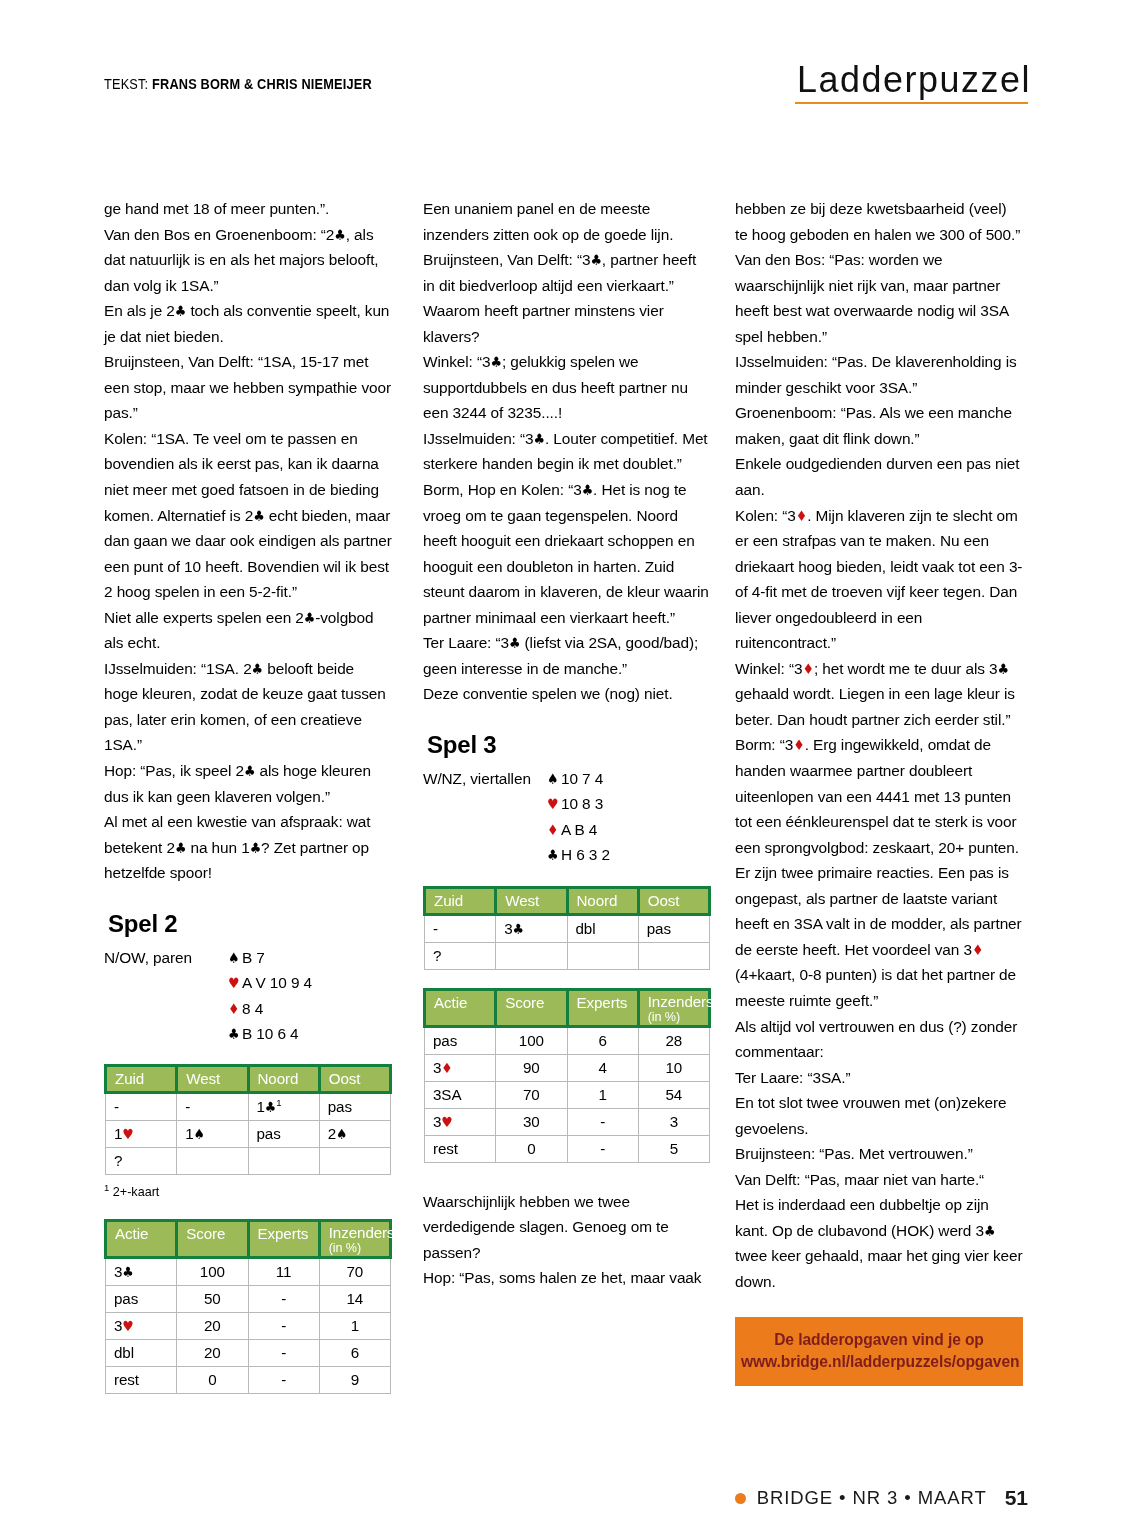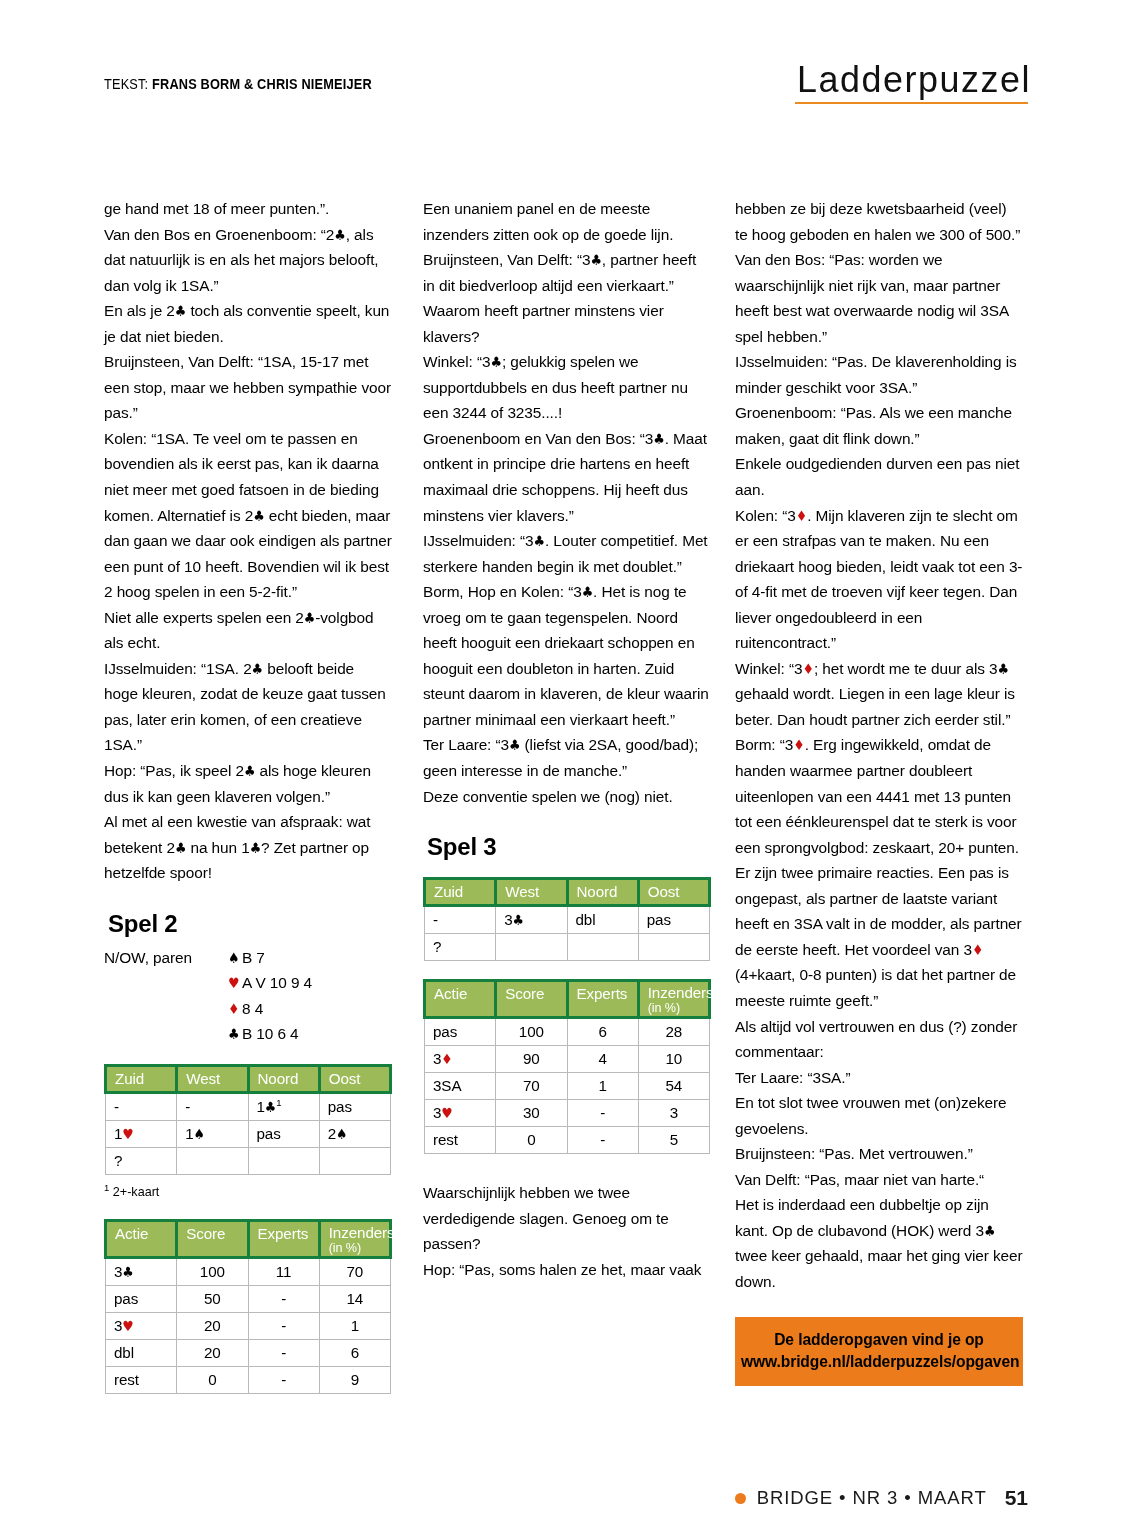--- a/index.html
+++ b/index.html
@@ -200,21 +200,21 @@
     font-stretch: condensed;
   }
   .footnote sup {
     font-size: 9.5px;
   }
 
   
   .callout {
     margin-top: 22px;
     background: #ec7c1b;
-    color: #000000;
+    color: #7f1d1d;
     text-align: center;
     font-weight: 700;
     font-size: 15.6px;
     line-height: 22px;
     padding: 12px 6px 13px 6px;
     width: 288px;
     box-sizing: border-box;
     letter-spacing: -0.1px;
     font-stretch: condensed;
   }
@@ -369,29 +369,37 @@
           </tbody>
         </table>
     </div>
 
     <div class="col col-2">
       <div>
           <p class="body">Een unaniem panel en de meeste inzenders zitten ook op de goede lijn.</p>
           <p class="body"><b>Bruijnsteen, Van Delft:</b> “3<span class="suit suit-c">♣</span>, partner heeft in dit biedverloop altijd een vierkaart.”</p>
           <p class="body">Waarom heeft partner minstens vier klavers?</p>
           <p class="body"><b>Winkel:</b> “3<span class="suit suit-c">♣</span>; gelukkig spelen we supportdubbels en dus heeft partner nu een 3244 of 3235....!</p>
-          <p class="body"><b>Groenenboom en Van den Bos:</b> “3<span class="suit suit-c">♣</span>. Maat ontkent in principe drie hartens en heeft maximaal drie schoppens. Hij heeft dus minstens vier klavers.”</p>
           <p class="body"><b>IJsselmuiden:</b> “3<span class="suit suit-c">♣</span>. Louter competitief. Met sterkere handen begin ik met doublet.”</p>
           <p class="body"><b>Borm, Hop en Kolen:</b> “3<span class="suit suit-c">♣</span>. Het is nog te vroeg om te gaan tegenspelen. Noord heeft hooguit een driekaart schoppen en hooguit een doubleton in harten. Zuid steunt daarom in klaveren, de kleur waarin partner minimaal een vierkaart heeft.”</p>
           <p class="body"><b>Ter Laare:</b> “3<span class="suit suit-c">♣</span> (liefst via 2SA, good/bad); geen interesse in de manche.”</p>
           <p class="body">Deze conventie spelen we (nog) niet.</p>
         </div>
 
       <div class="spel-block">
         <h2 class="spel">Spel 3</h2>
+        <div class="hand-row">
+          <div class="hand-cond">W/NZ, viertallen</div>
+          <div class="hand-lines">
+              <div><span class="suit suit-s">♠</span><span>10 7 4</span></div>
+              <div><span class="suit suit-h">♥</span><span>10 8 3</span></div>
+              <div><span class="suit suit-d">♦</span><span>A B 4</span></div>
+              <div><span class="suit suit-c">♣</span><span>H 6 3 2</span></div>
+            </div>
+        </div>
       </div>
 
       <table class="grid bidding">
           <thead>
             <tr>
               <th>Zuid</th>
               <th>West</th>
               <th>Noord</th>
               <th>Oost</th>
             </tr>

